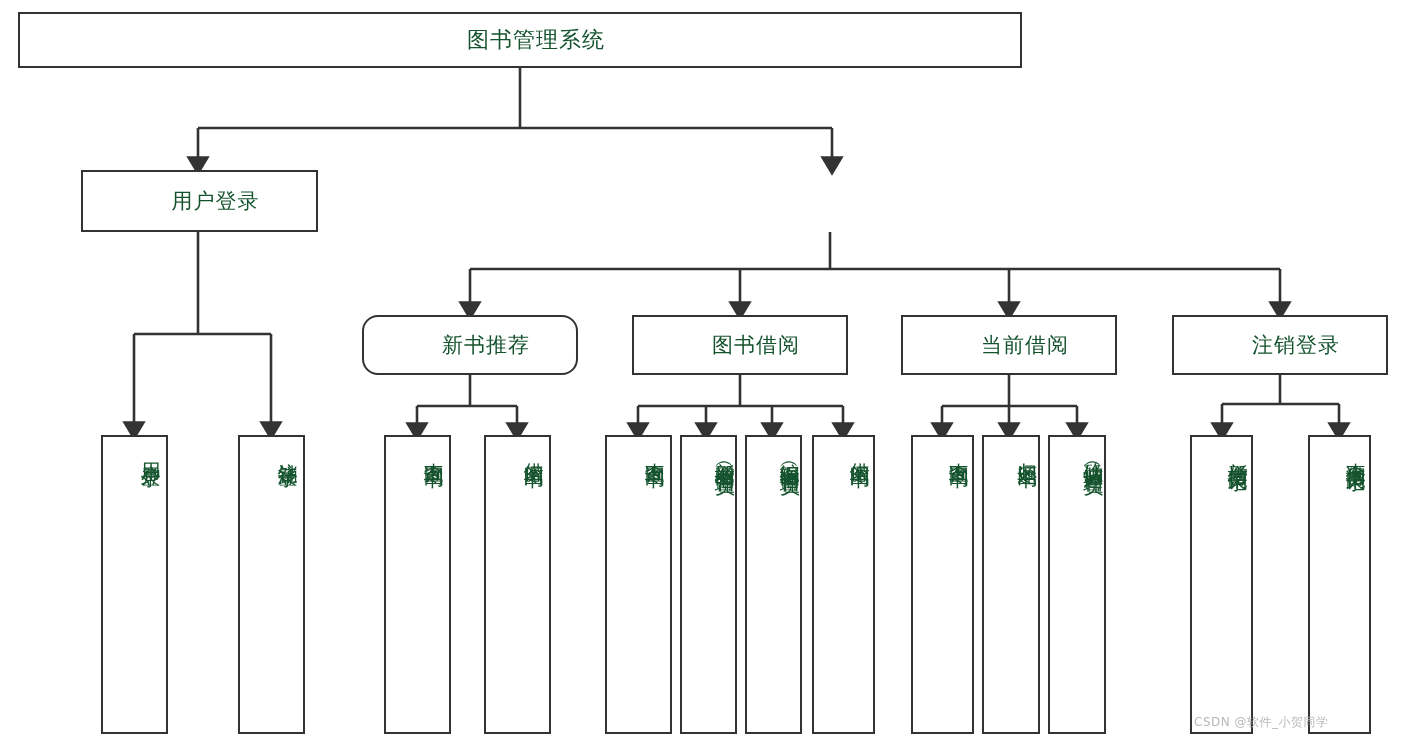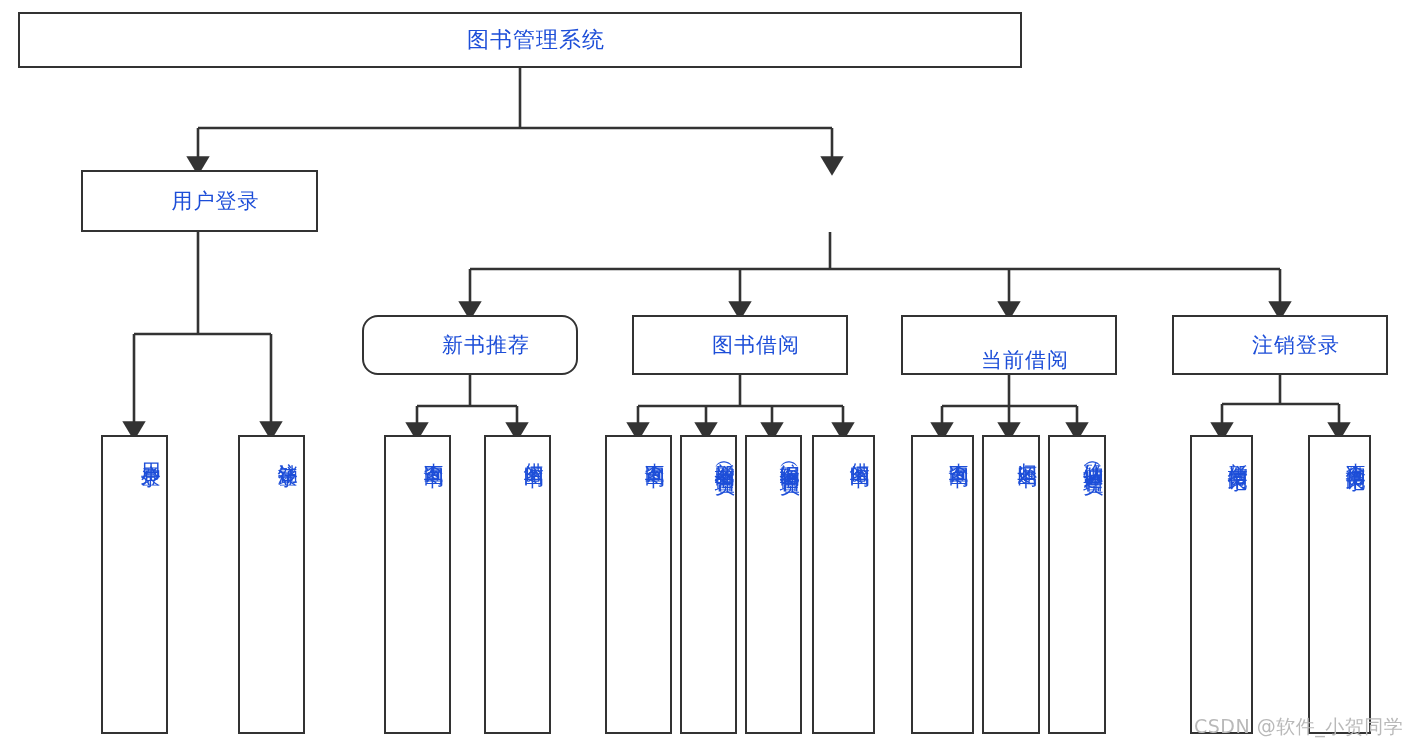--- a/index.html
+++ b/index.html
@@ -26,21 +26,21 @@
     height: 747px;
   }
   .node {
     position: absolute;
     box-sizing: border-box;
     background: #ffffff;
     border: 2px solid #333333;
     display: flex;
     align-items: center;
     justify-content: center;
-    color: #1d4ed8;
+    color: #14532d;
     padding-left: 32px;
   }
   .node-h .node-label {
     font-size: 21px;
     line-height: 1.25;
     letter-spacing: 1px;
     white-space: nowrap;
   }
   .node-v {
     align-items: flex-start;
@@ -53,21 +53,21 @@
     font-size: 20px;
     line-height: 1.18;
     letter-spacing: 2px;
     white-space: nowrap;
   }
   .node-root .node-label {
     font-size: 22px;
   }
   .watermark {
     position: absolute;
-    font-size: 19px;
+    font-size: 12px;
     color: #b9b9b9;
     letter-spacing: 0.5px;
     white-space: nowrap;
     font-family: "DejaVu Sans", "Liberation Sans", sans-serif;
   }
 </style>
 </head>
 <body>
 
 <div id="diagram-root">
@@ -129,21 +129,21 @@
   <div class="node node-h" style="left:81px; top:170px; width:237px; height:62px;">
     <span class="node-label">用户登录</span>
   </div>
 
   <div class="node node-h" style="left:362px; top:315px; width:216px; height:60px;border-radius:16px;">
     <span class="node-label">新书推荐</span>
   </div>
   <div class="node node-h" style="left:632px; top:315px; width:216px; height:60px;">
     <span class="node-label">图书借阅</span>
   </div>
-  <div class="node node-h" style="left:901px; top:315px; width:216px; height:60px;align-items:flex-end;">
+  <div class="node node-h" style="left:901px; top:315px; width:216px; height:60px;">
     <span class="node-label">当前借阅</span>
   </div>
   <div class="node node-h" style="left:1172px; top:315px; width:216px; height:60px;">
     <span class="node-label">注销登录</span>
   </div>
 
   <div class="node node-v" style="left:101px; top:435px; width:67px; height:299px;">
     <span class="node-label">用户登录</span>
   </div>
   <div class="node node-v" style="left:238px; top:435px; width:67px; height:299px;">

